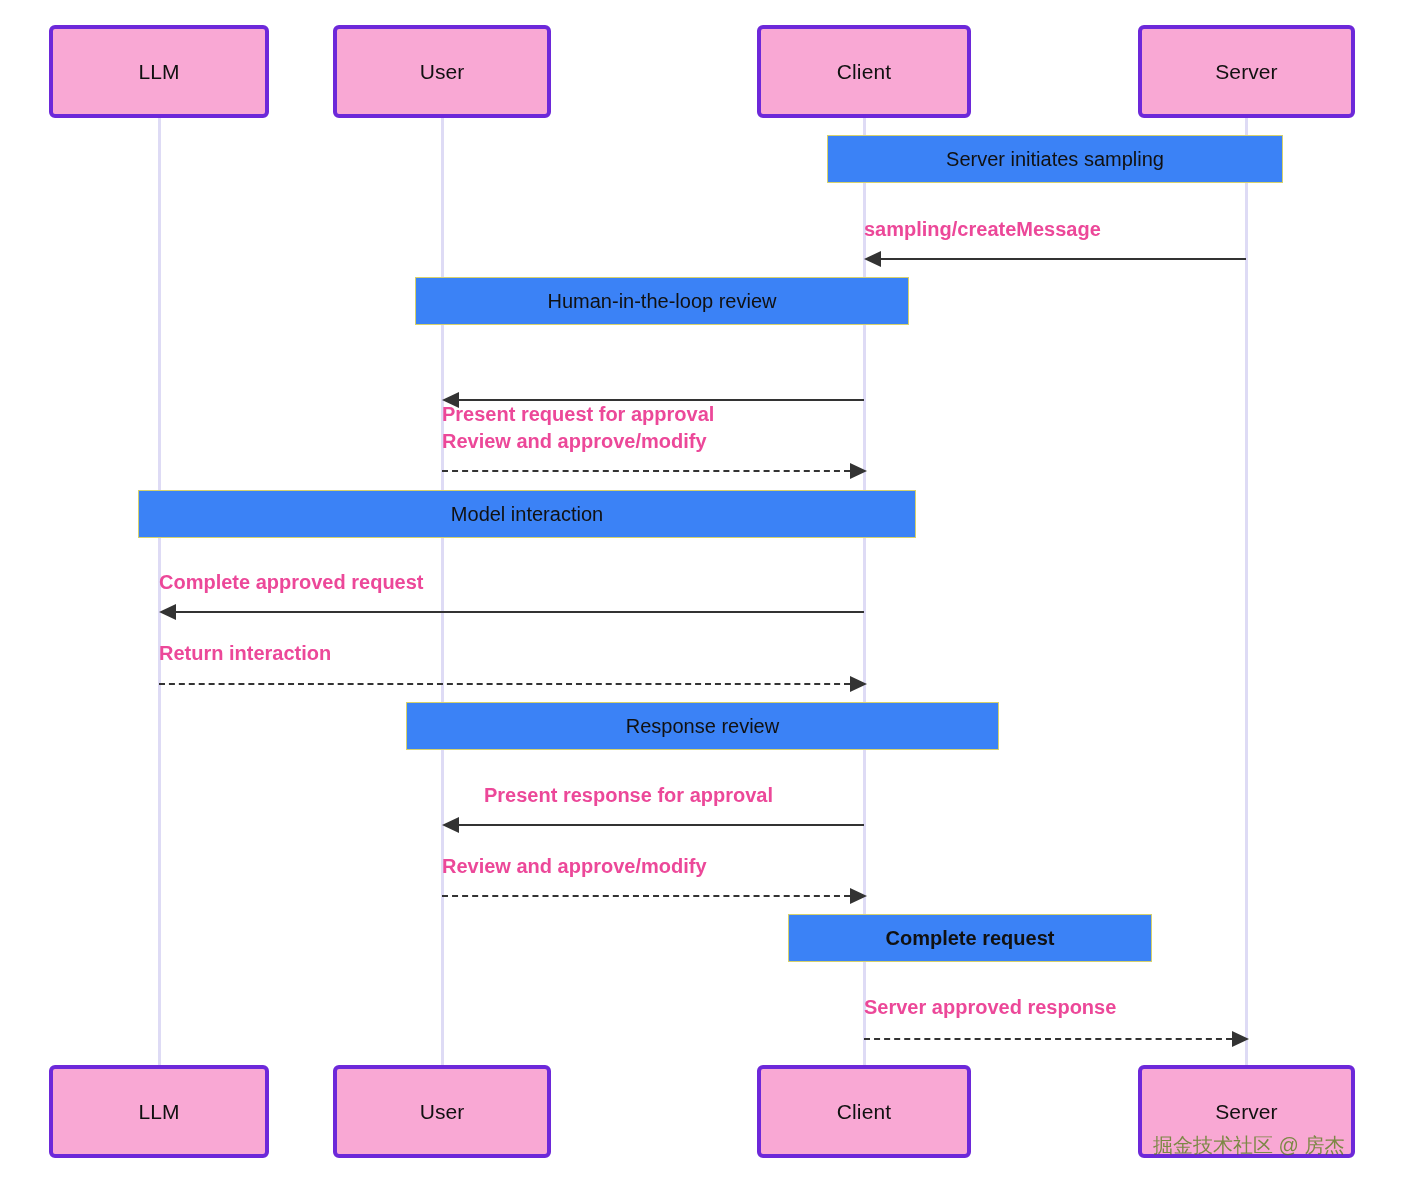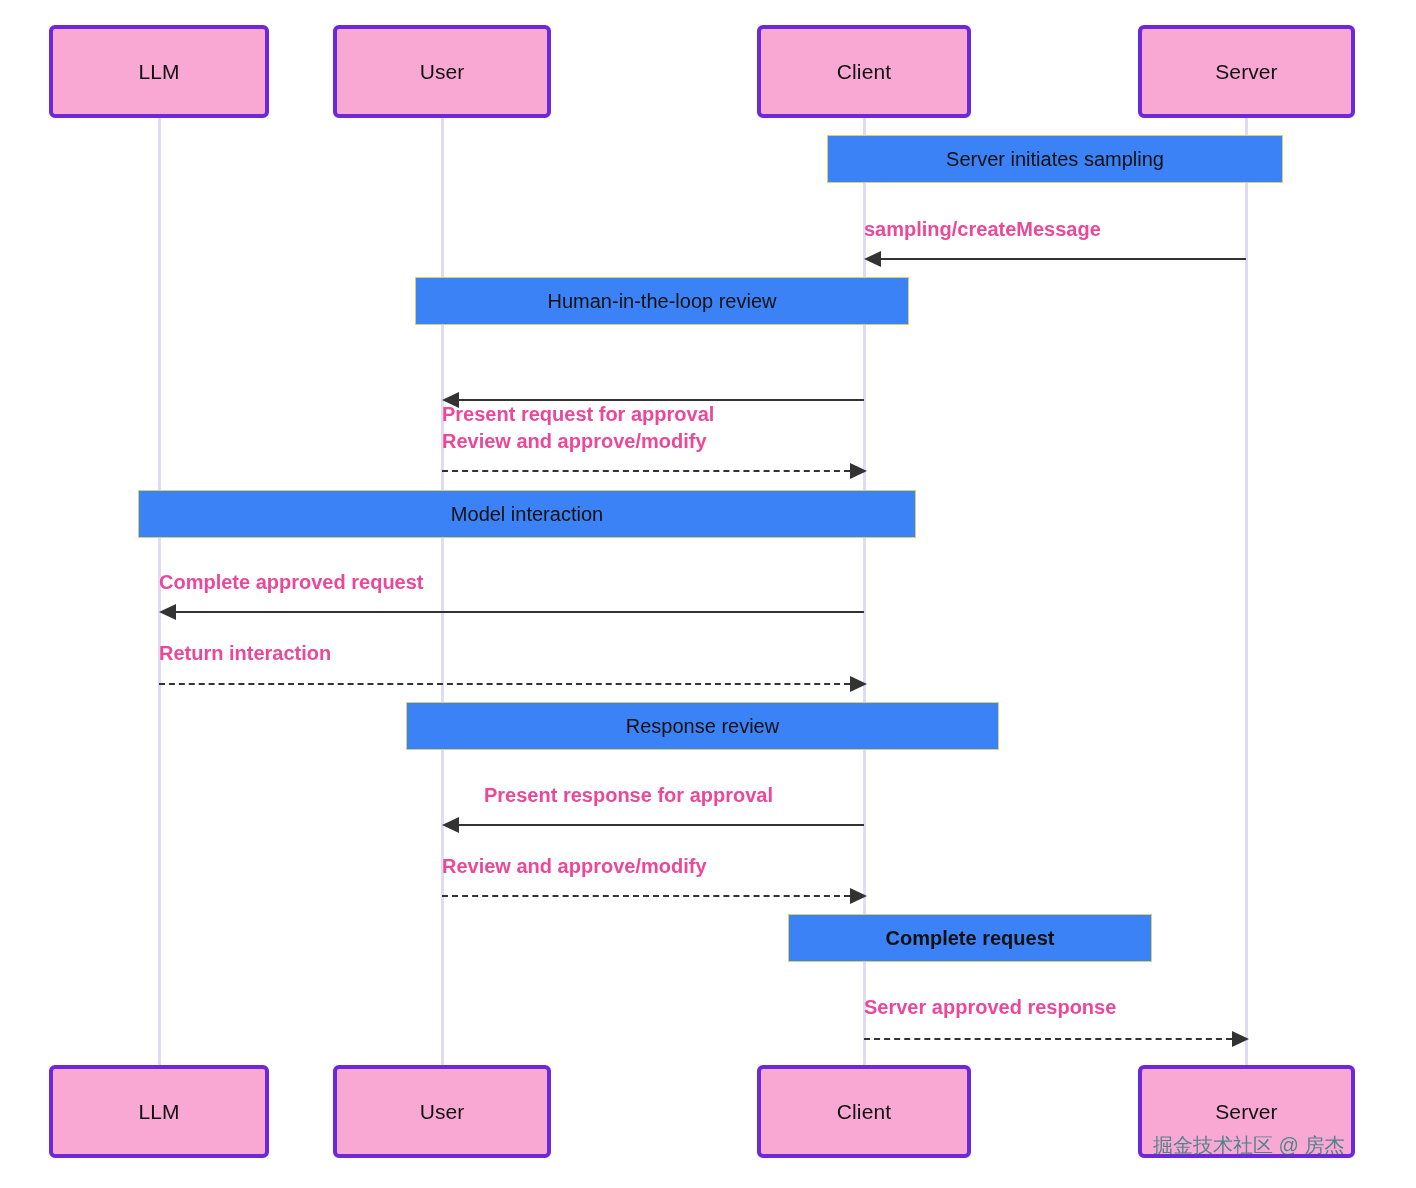--- a/index.html
+++ b/index.html
@@ -79,21 +79,21 @@
     border-right: 17px solid #333333;
   }
   .arrowhead.right {
     border-top: 8px solid transparent;
     border-bottom: 8px solid transparent;
     border-left: 17px solid #333333;
   }
   .watermark {
     position: absolute;
     font-size: 20px;
-    color: #0f766e;
+    color: #4d7c0f;
     opacity: 0.72;
     white-space: nowrap;
   }
 </style>
 </head>
 <body>
 
 <div id="diagram-root">
 
   <div id="lifelines">

